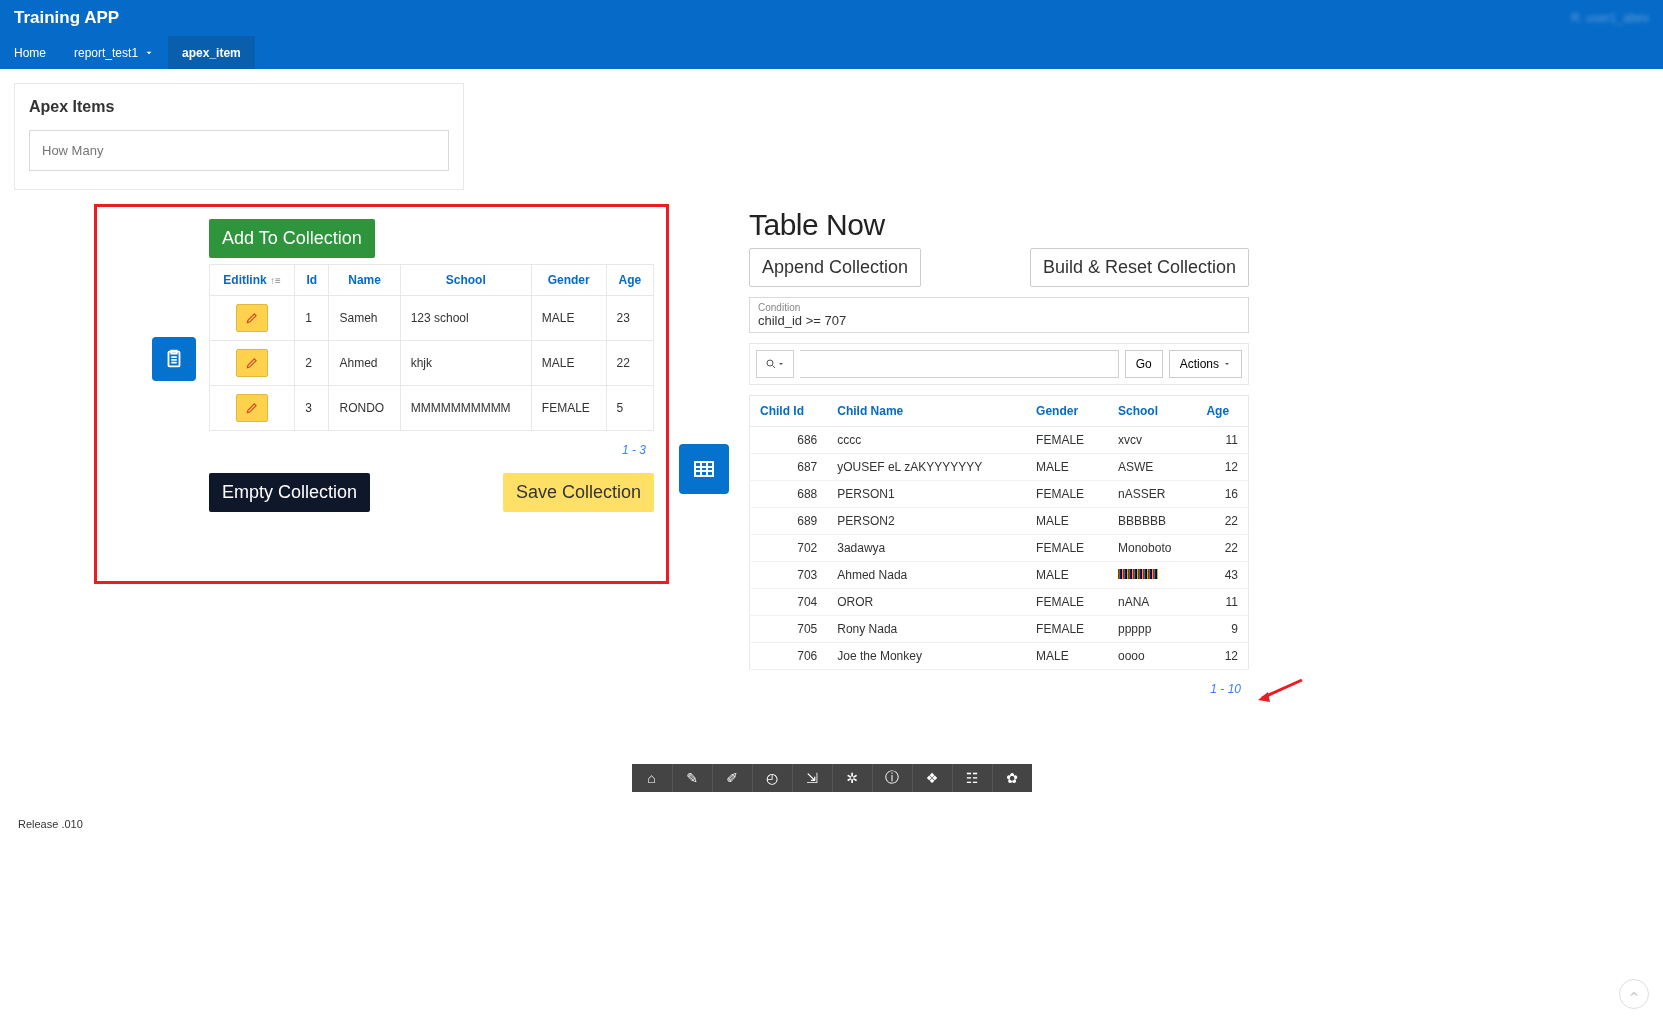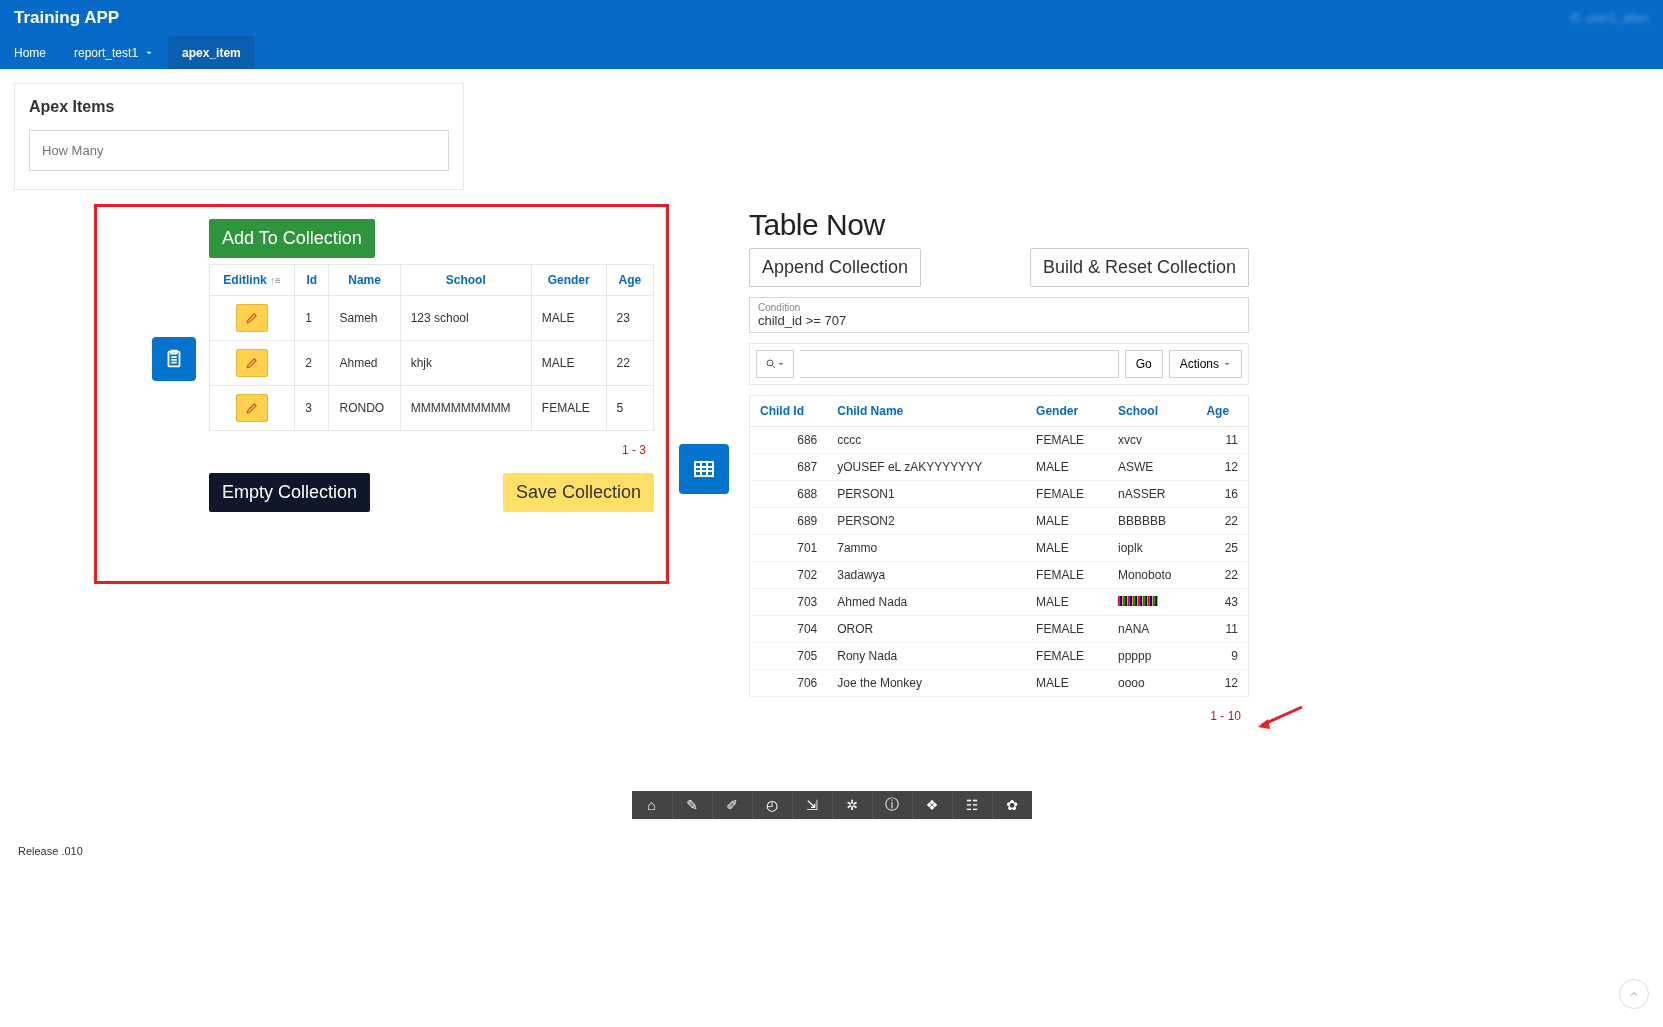--- a/index.html
+++ b/index.html
@@ -25,21 +25,21 @@
   .btn-red   { background:#0f172a; color:#fff; }
   .btn-yellow{ background:#ffe066; color:#333; }
   .btn-white { background:#fff; color:#333; border:1px solid #ccc; }
   .coll-area { margin-left:100px; }
   table.grid { border-collapse: collapse; width:100%; margin-top:6px;}
   table.grid th, table.grid td { border:1px solid #e8e8e8; font-size:12px; padding:8px 10px; }
   table.grid th { color:#056ac8; font-weight:600; text-align:center;}
   table.grid td { color:#333; }
   .edit-cell { text-align:center; }
   .edit-btn { width:32px; height:28px; background:#ffd24d; border:1px solid #e0b93c; display:inline-flex; align-items:center; justify-content:center; border-radius:2px; cursor:pointer;}
-  .pager { text-align:right; font-size:12px; color:#b91c1c; padding:12px 8px 8px 0; }
+  .pager { text-align:right; font-size:12px; color:#3b82f6; padding:12px 8px 8px 0;font-style:italic; }
   .coll-buttons { display:flex; justify-content:space-between; margin-top:8px; }
 
   .right-wrap { margin-left: 40px; position: relative; width: 500px;}
   .right-wrap .blue-icon2 { position:absolute; left:-70px; top:240px; width:50px; height:50px; border-radius:4px; background:#0572ce; display:flex; align-items:center; justify-content:center; color:#fff; }
   .right-title { font-size:30px; font-weight:400; color:#222; margin:4px 0 6px 0; letter-spacing:-0.5px;}
   .right-top-btns { display:flex; justify-content:space-between; margin-bottom:10px;}
   .cond-box { border:1px solid #d9d9d9; padding:4px 8px; }
   .cond-label { font-size:10px; color:#888; }
   .cond-val { font-size:13px; color:#333; }
   .search-row { display:flex; gap:6px; margin:10px 0; border:1px solid #e8e8e8; padding:6px; }
@@ -221,27 +221,20 @@
             <td class="num">16</td>
           </tr>
           <tr>
             <td class="num">689</td>
             <td>PERSON2</td>
             <td>MALE</td>
             <td>BBBBBB</td>
             <td class="num">22</td>
           </tr>
           <tr>
-            <td class="num">701</td>
-            <td>7ammo</td>
-            <td>MALE</td>
-            <td>ioplk</td>
-            <td class="num">25</td>
-          </tr>
-          <tr>
             <td class="num">702</td>
             <td>3adawya</td>
             <td>FEMALE</td>
             <td>Monoboto</td>
             <td class="num">22</td>
           </tr>
           <tr>
             <td class="num">703</td>
             <td>Ahmed Nada</td>
             <td>MALE</td>

